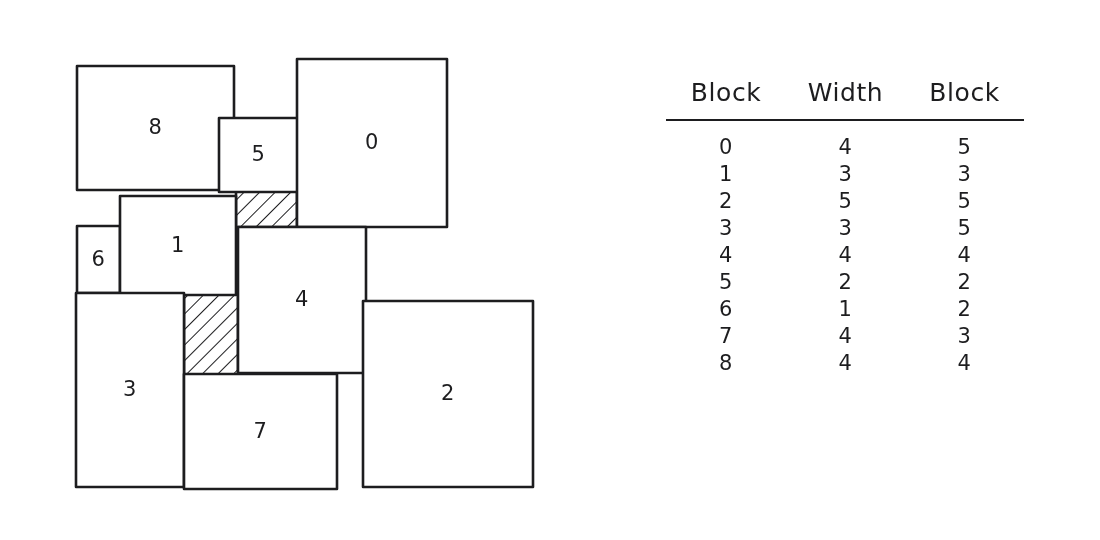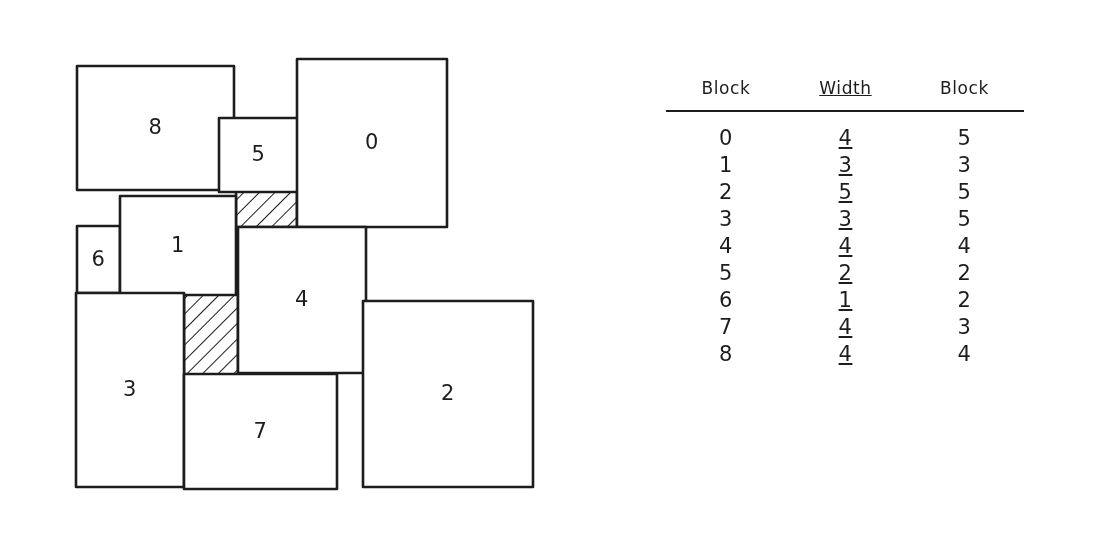--- a/index.html
+++ b/index.html
@@ -64,21 +64,21 @@
     top: 78px;
     width: 370px;
   }
   table.dims {
     border-collapse: collapse;
     width: 358px;
     table-layout: fixed;
   }
   table.dims th {
     font-family: "DejaVu Sans", sans-serif;
-    font-size: 17px;
+    font-size: 25px;
     font-weight: 400;
     color: #1d1d1f;
     padding: 0 0 12px 0;
     text-align: center;
     letter-spacing: 0.6px;
   }
   table.dims thead tr {
     border-bottom: 2.2px solid #1d1d1f;
   }
   table.dims td {
@@ -87,21 +87,21 @@
     font-weight: 400;
     color: #1d1d1f;
     text-align: center;
     padding: 1.5px 0;
     letter-spacing: 0.4px;
   }
   table.dims tbody tr:first-child td {
     padding-top: 14px;
   }
   .col-block { width: 120px; }
-  .col-width { width: 119px; text-decoration: underline; }
+  .col-width { width: 119px; }
   .col-height { width: 119px; }
 </style>
 </head>
 <body>
 
 <div id="root">
 
   <div id="packing-diagram">
     <svg id="packing-svg" width="620" height="540" viewBox="0 0 620 540">
       <defs>

